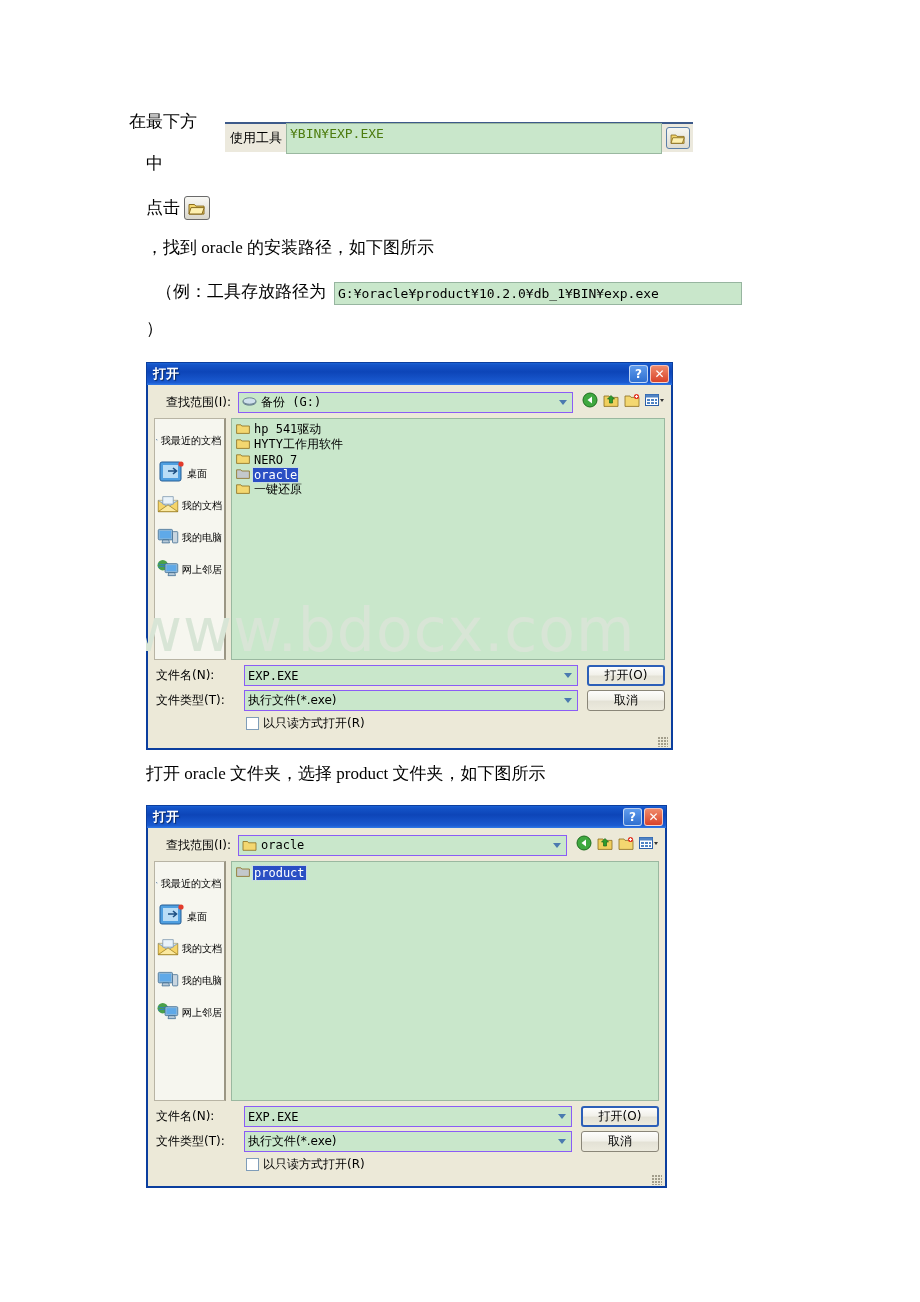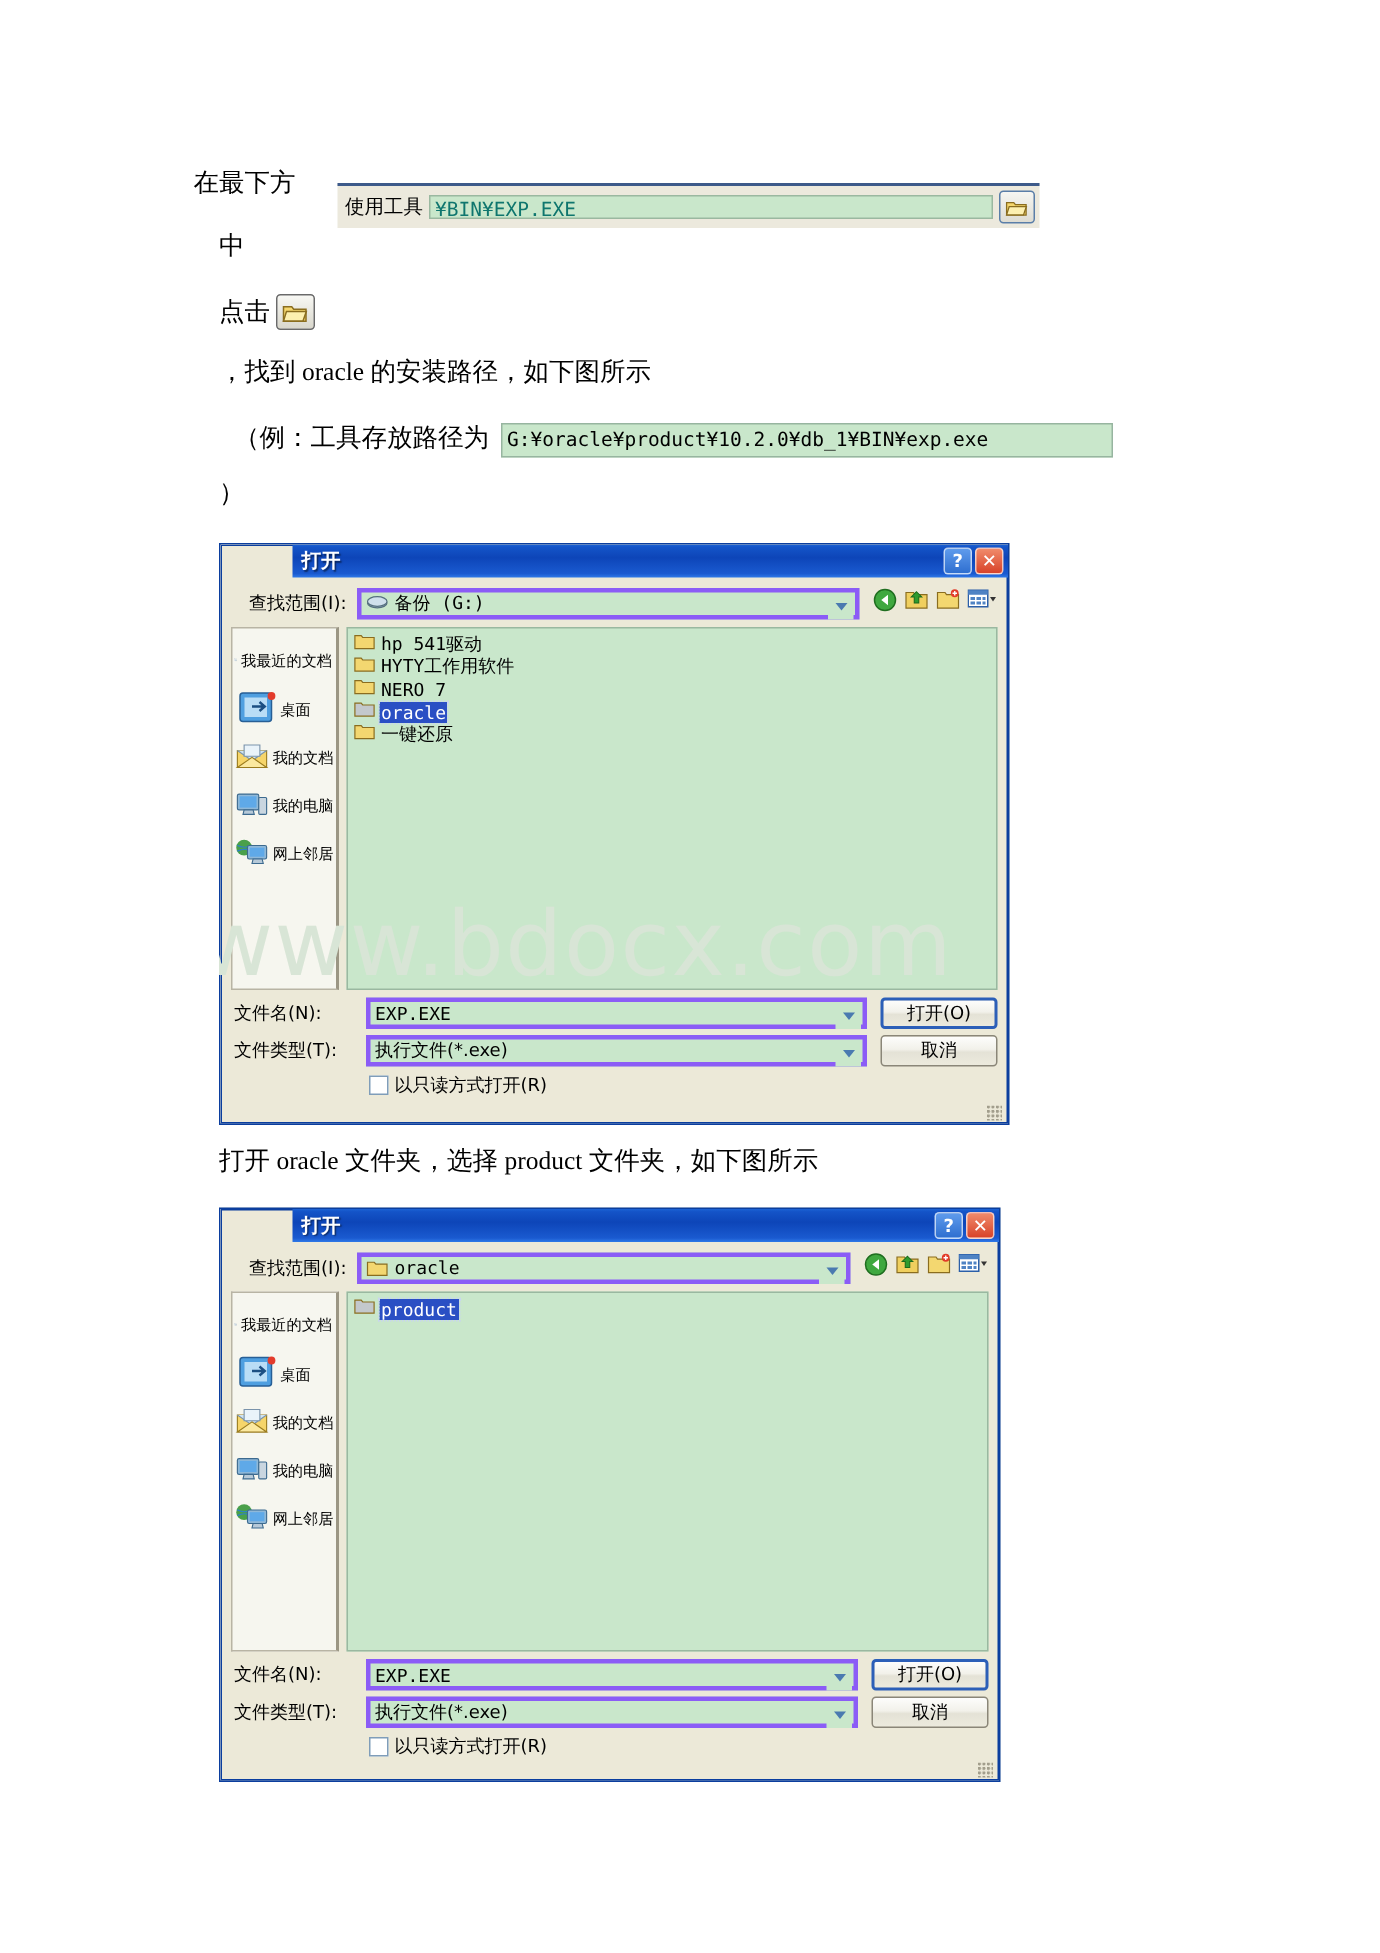--- a/index.html
+++ b/index.html
@@ -34,22 +34,22 @@
   }
   #tool-strip .tool-label {
     font-family:"DejaVu Sans","Liberation Sans",sans-serif;
     font-size:13px; color:#000;
     padding:0 4px 0 2px; white-space:nowrap;
   }
   .greenfield {
     background:#c9e7cb;
     border:1px solid #9ab8a0;
     font-family:"DejaVu Sans Mono","Liberation Mono",monospace;
-    font-size:13px; color:#0f766e;
-    height:16px; line-height:19px;
+    font-size:13px; color:#4d7c0f;
+    height:31px; line-height:19px;
     padding:0 3px;
     overflow:hidden; white-space:nowrap;
   }
   #tool-strip .greenfield { flex:1; }
   .folder-btn {
     width:24px; height:22px;
     margin-left:4px;
     border:1px solid #5a7ea8;
     border-radius:3px;
     background:linear-gradient(#f6f6f2,#dedcd2);
@@ -89,21 +89,20 @@
     border:1px solid #0b3e9e;
     box-shadow:0 0 0 1px #0b3e9e inset;
     overflow:hidden;
   }
   .xp-titlebar {
     height:22px;
     background:linear-gradient(#1c63d5 0%, #1454c8 8%, #0d45b8 40%, #1a5ad0 88%, #2f79e8 100%);
     display:flex; align-items:center;
     padding:0 3px 0 6px;
     position:relative;
-    margin-left:48px;
   }
   .xp-title {
     color:#fff;
     font-family:"DejaVu Sans","Liberation Sans",sans-serif;
     font-size:13px; font-weight:bold;
     text-shadow:1px 1px 1px rgba(0,0,0,.5);
     flex:1;
   }
   .tb-btns { display:flex; gap:2px; align-items:center; }
   .tb-btn {
@@ -123,21 +122,21 @@
   .lookin-row { display:flex; align-items:center; height:22px; margin-bottom:5px; }
   .lookin-label {
     font-family:"DejaVu Sans","Liberation Sans",sans-serif;
     font-size:12px; color:#000; white-space:nowrap;
     width:84px; text-align:right; padding-right:7px;
   }
   .combo {
     flex:1;
     height:21px;
     background:#c9e7cb;
-    border:3px solid #8b5cf6;
+    border:1px solid #8b5cf6;
     display:flex; align-items:center;
     position:relative;
     padding-left:3px;
   }
   .combo-text {
     font-family:"DejaVu Sans Mono","Liberation Mono",monospace;
     font-size:12px; color:#000; white-space:nowrap;
     margin-left:4px;
   }
   .combo-arrow {

